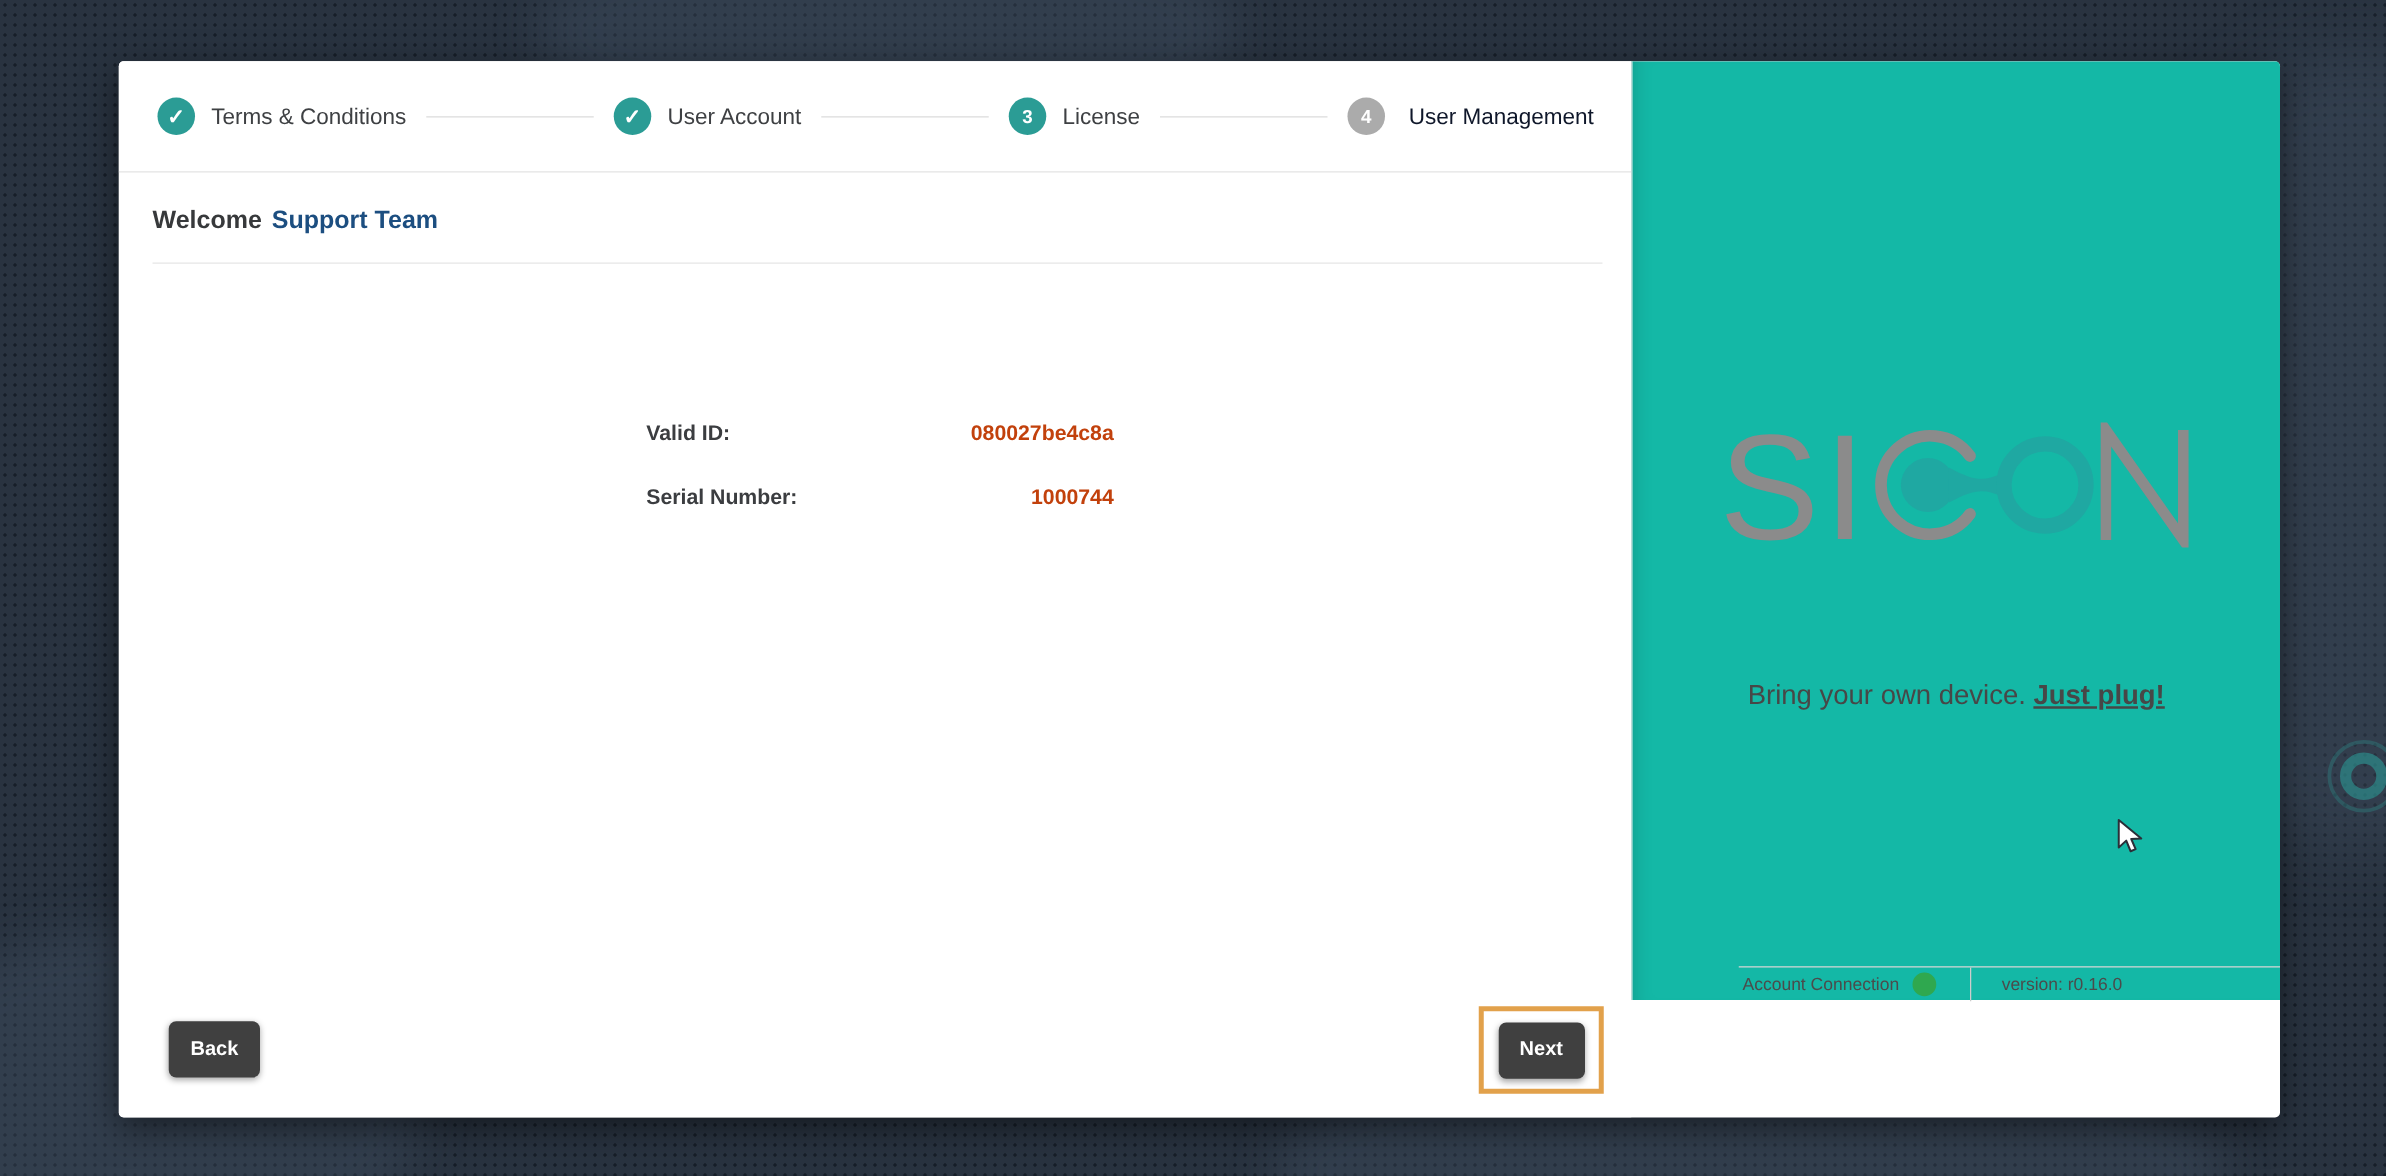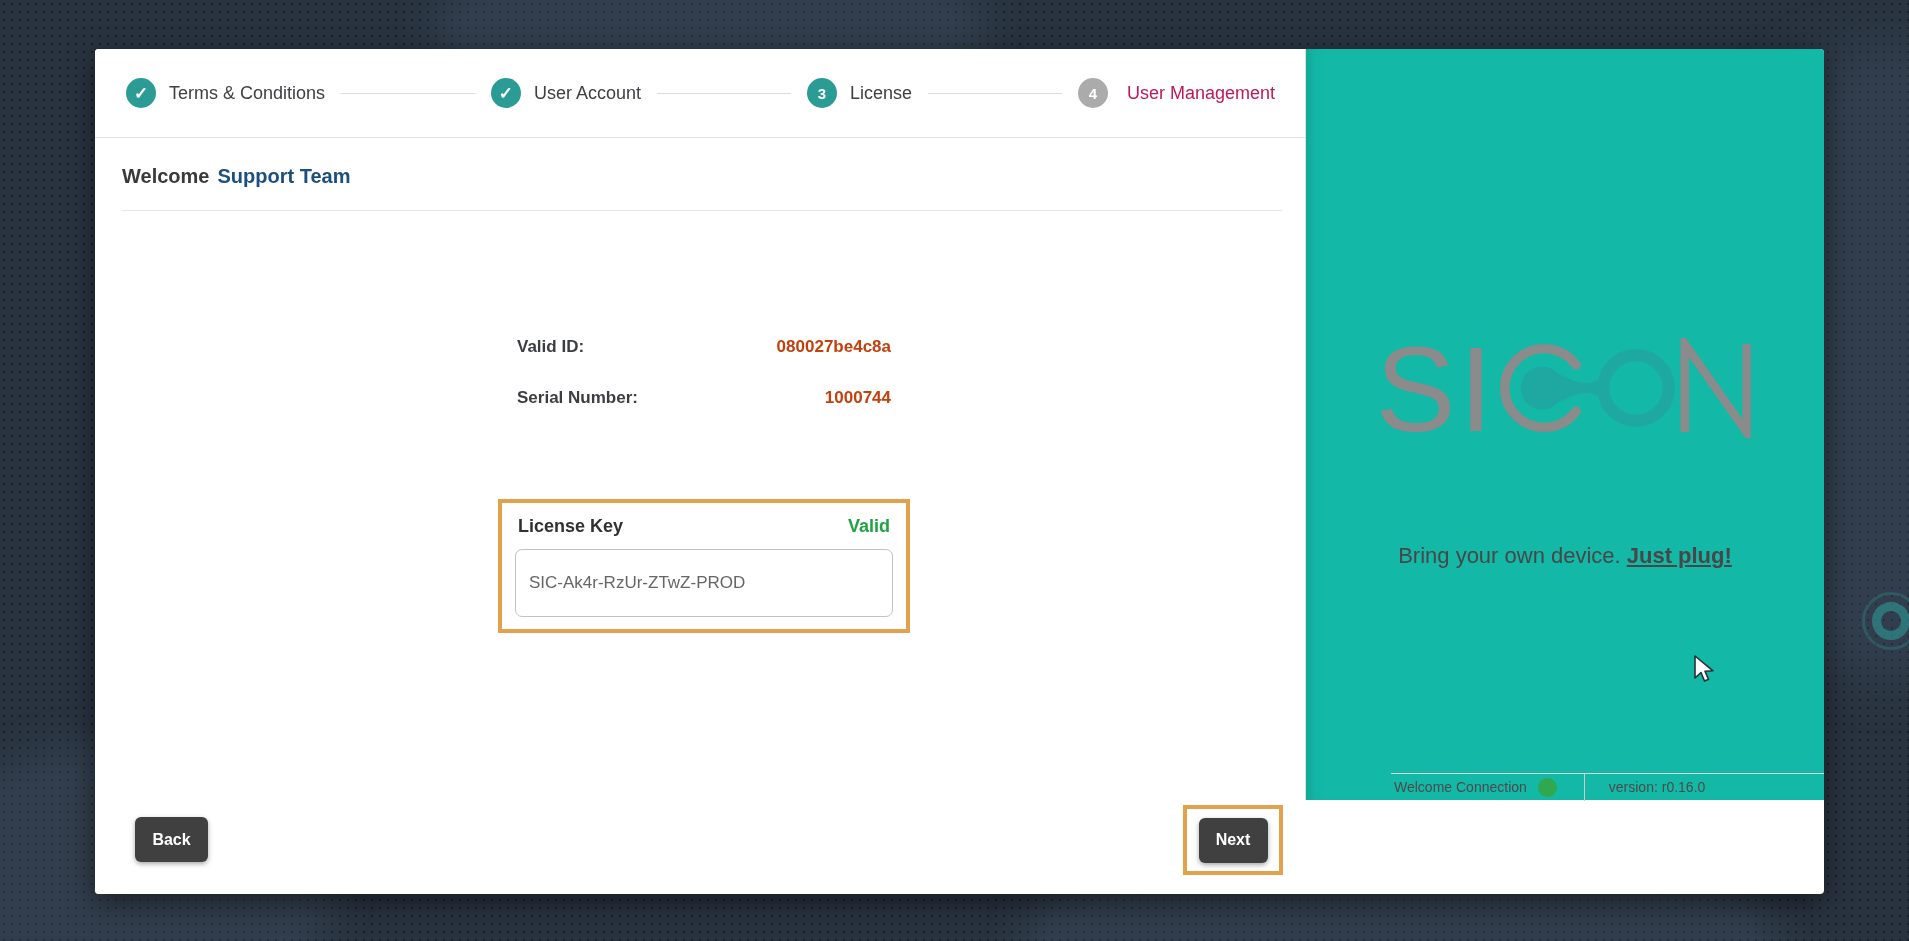--- a/index.html
+++ b/index.html
@@ -44,21 +44,21 @@
   .step { display:flex; align-items:center; flex:none; }
   .step-circle {
     width:30px; height:30px; border-radius:50%; flex:none;
     display:flex; align-items:center; justify-content:center;
     color:#fff; font-size:15px; font-weight:bold;
   }
   .step-circle.done, .step-circle.active { background:#2B9C95; }
   .step-circle.pending { background:#ABABAB; }
   .step-circle .chk { font-size:17px; font-weight:bold; line-height:1; }
   .step-label { margin-left:13px; font-size:18px; color:#3E4043; white-space:nowrap; }
-  .step-label.pending { color:#be185d;margin-left:19px; }
+  .step-label.pending { color:#0f172a;margin-left:19px; }
   .step-line { flex:1 1 auto; height:1px; background:#DCDCDC; margin:0 16px; }
 
   
   .welcome-heading { position:absolute; left:27px; top:116px; font-size:20px; font-weight:bold; color:#37393B;text-align:center; }
   .welcome-heading .team { color:#1C4E80; margin-left:8px; }
   .welcome-divider { position:absolute; left:27px; top:161px; width:1160px; height:1px; background:#e6e6e6; }
 
   
   .center-col { position:absolute; left:403px; top:287px; width:412px; }
   .info-row { display:flex; justify-content:space-between; align-items:center; padding:0 19px; height:22px; margin-bottom:29px; }
@@ -165,27 +165,20 @@
     <div class="center-col">
       <div class="info-row">
         <span class="info-label">Valid ID:</span>
         <span class="info-value">080027be4c8a</span>
       </div>
       <div class="info-row">
         <span class="info-label">Serial Number:</span>
         <span class="info-value">1000744</span>
       </div>
 
-      <div class="license-box">
-        <div class="license-head">
-          <span class="license-label">License Key</span>
-          <span class="license-status">Valid</span>
-        </div>
-        <input class="license-input" type="text" value="SIC-Ak4r-RzUr-ZTwZ-PROD" style="">
-      </div>
     </div>
 
     <button class="btn back-btn">Back</button>
     <div class="next-wrap">
       <button class="btn next-btn">Next</button>
     </div>
   </div>
 
   <div class="panel">
 
@@ -201,19 +194,19 @@
 
     <div class="tagline">
       <span>Bring your own device.</span><b>Just plug!</b>
     </div>
 
     <svg class="cursor" width="24" height="30" viewBox="0 0 24 30">
       <path d="M2 1 L2 23 L8 17.5 L11.5 26 L15.5 24.3 L12 16.2 L20 15.8 Z" fill="#ffffff" stroke="#2b2f38" stroke-width="1.6" stroke-linejoin="round"></path>
     </svg>
 
     <div class="status-bar">
-      <span class="conn-label">Welcome Connection</span>
+      <span class="conn-label">Account Connection</span>
       <span class="conn-dot"></span>
       <span class="status-divider"></span>
       <span class="version-label">version: r0.16.0</span>
     </div>
   </div>
 </div>
 
 </body></html>

